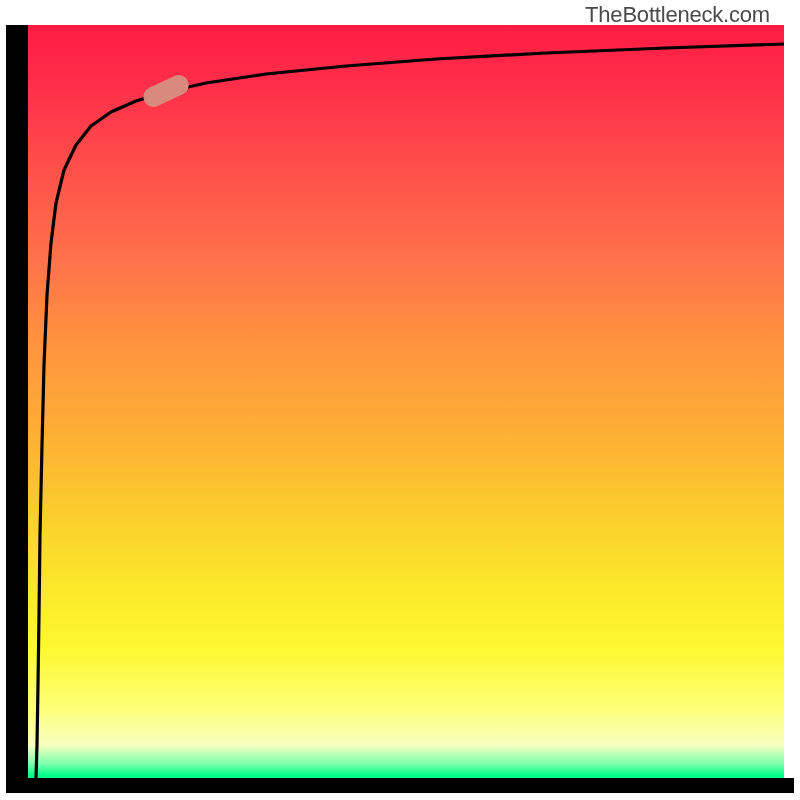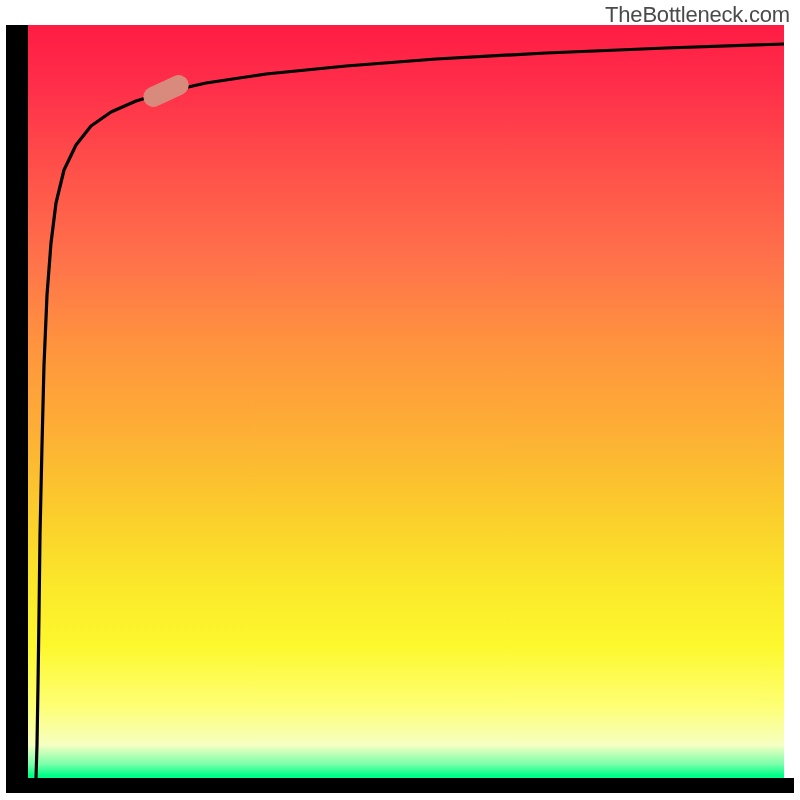--- a/index.html
+++ b/index.html
@@ -7,21 +7,21 @@
     width: 800px;
     height: 800px;
     background: #ffffff;
     position: relative;
     overflow: hidden;
     font-family: Arial, Helvetica, sans-serif;
   }
   .watermark {
     position: absolute;
     top: 2px;
-    right: 10px;
+    right: 30px;
     font-size: 22px;
     font-weight: 500;
     color: #4a4a4a;
     letter-spacing: -0.2px;
   }
   .plot-wrap {
     position: absolute;
     top: 25px;
     left: 6px;
     width: 788px;

